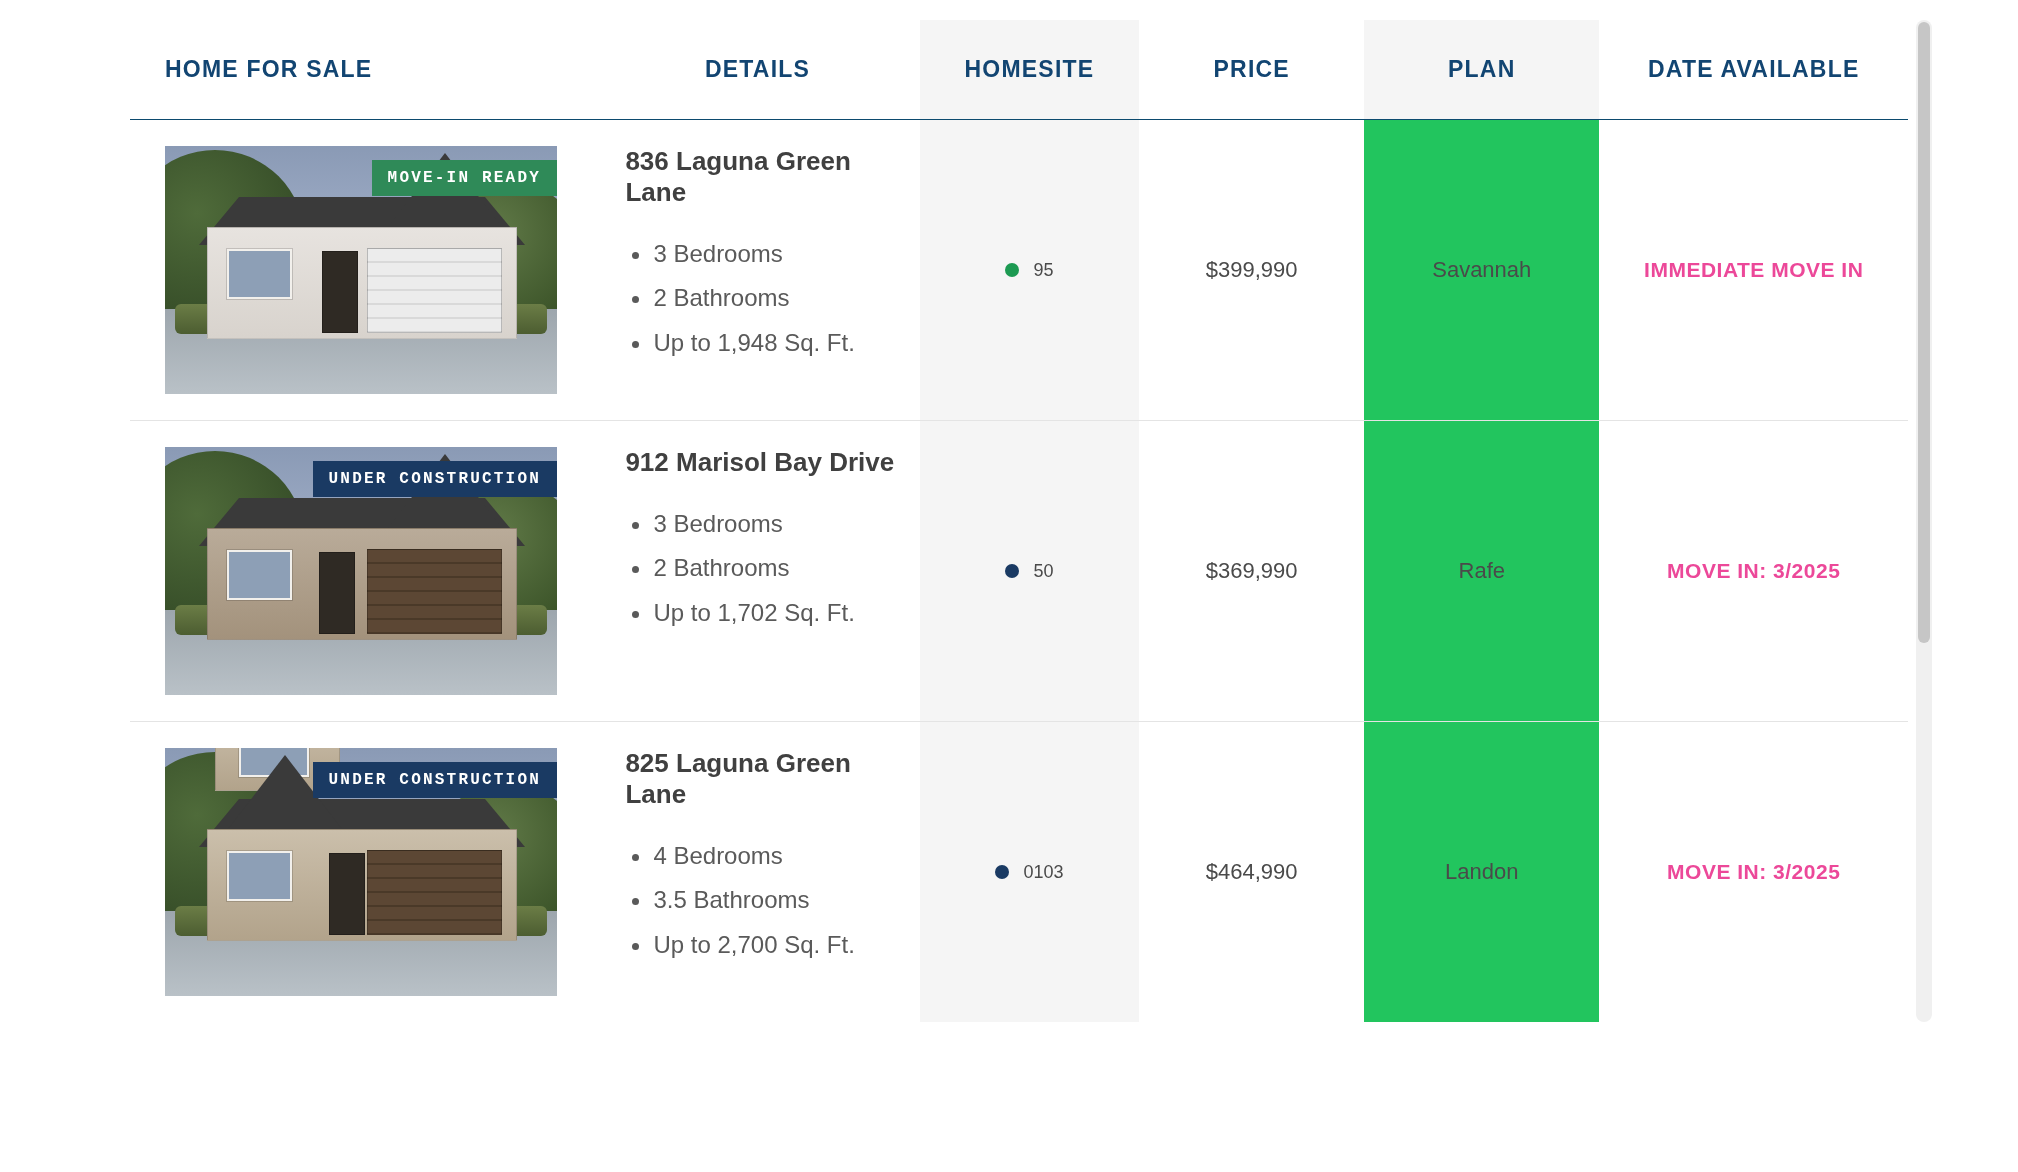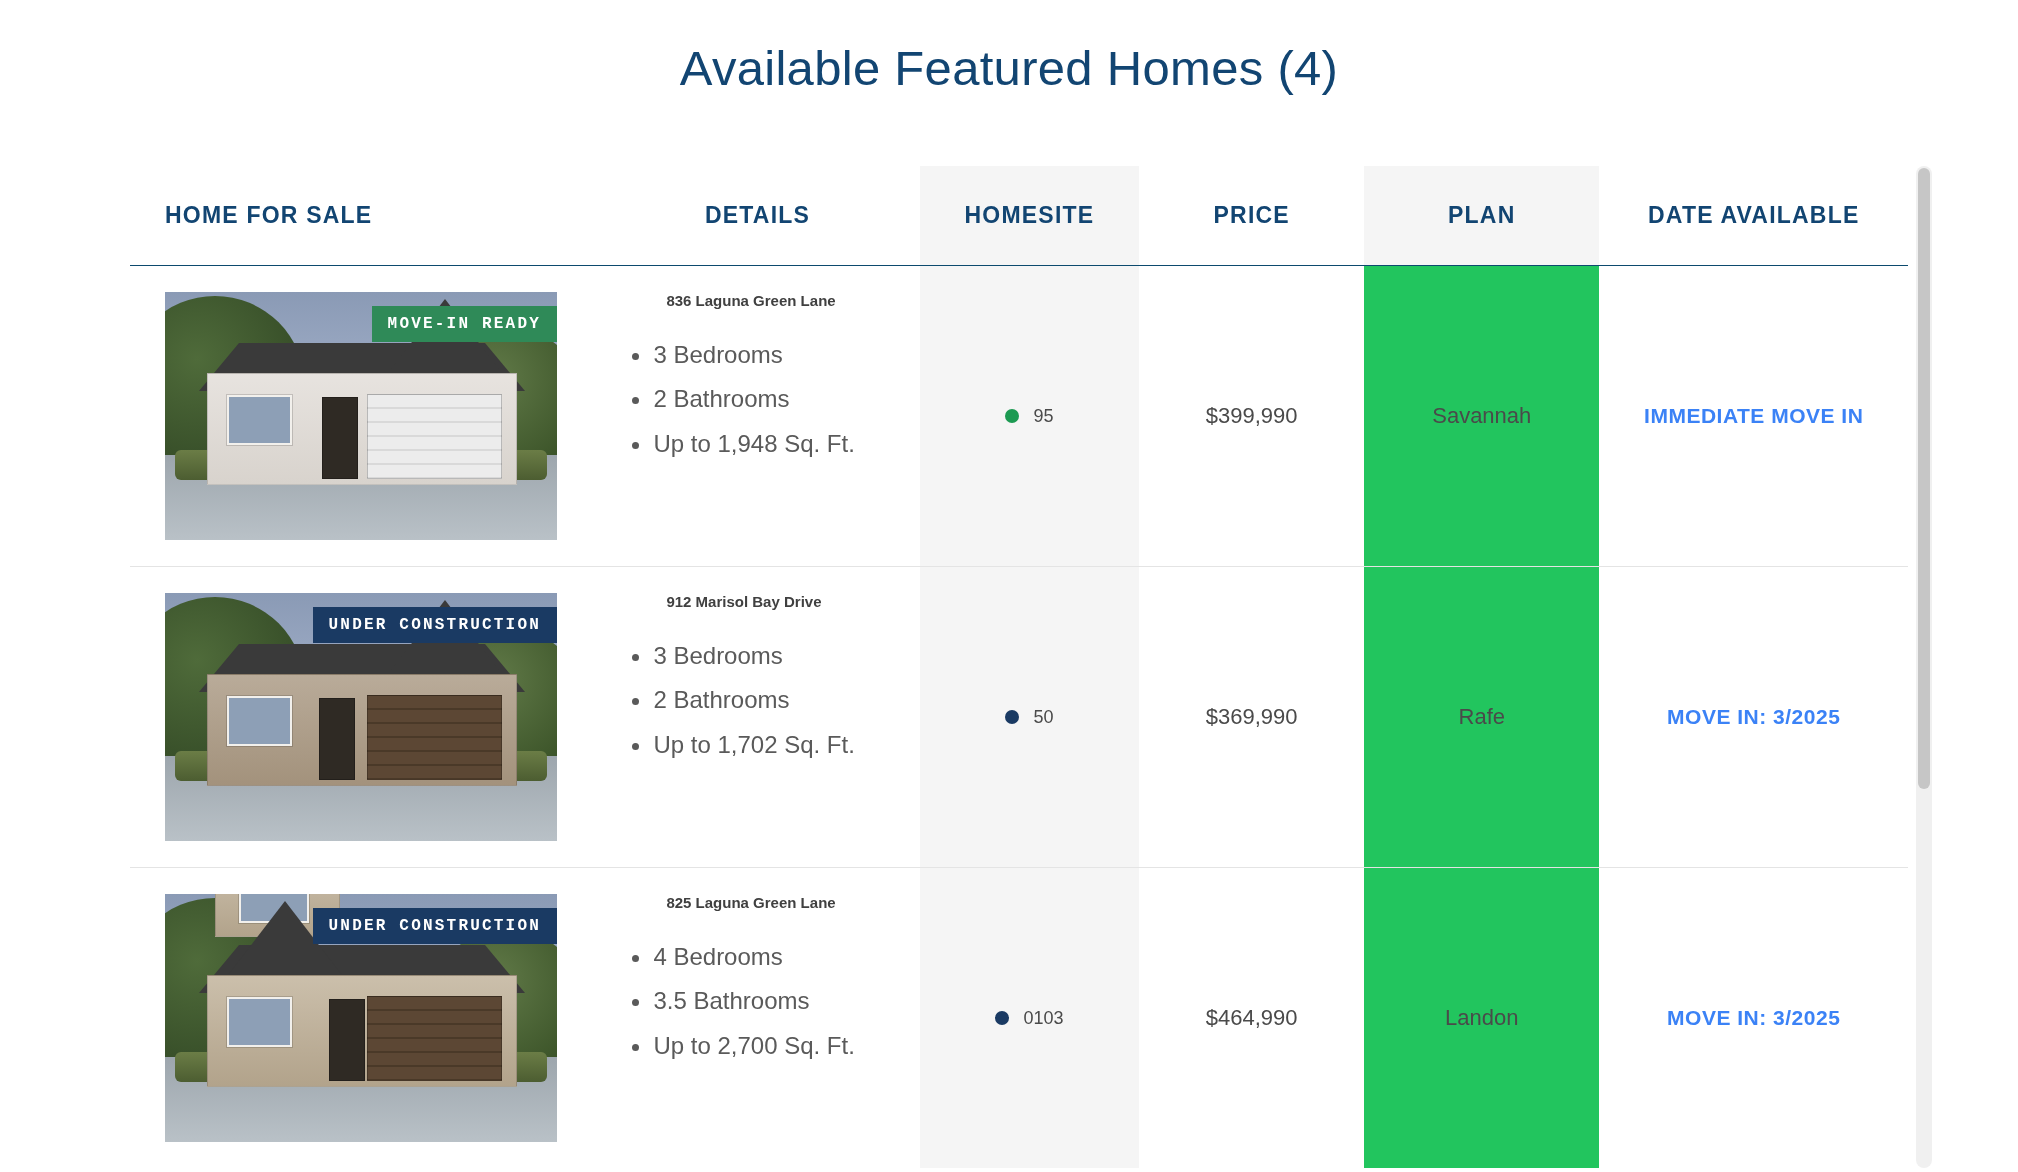--- a/index.html
+++ b/index.html
@@ -134,37 +134,36 @@
   .garage.gleft { left:160px; }
   .door {
     position:absolute; bottom:6px; width:36px; height:82px; background:#2f2a24; border:1px solid rgba(0,0,0,.25);
   }
   .window {
     position:absolute; background:#8d9fb6; border:2px solid #f2f0ec; box-shadow:0 0 0 1px rgba(0,0,0,.15);
   }
   .upper { position:absolute; left:0; right:0; top:-86px; height:86px; }
   .details-cell { text-align:left; padding-left:30px; }
   .addr {
-    font-weight:700; font-size:15px; color:#404040; margin-bottom:24px;margin-left:41px;
+    font-weight:700; font-size:26px; color:#404040; margin-bottom:24px;
   }
   .details-list { list-style: disc; padding-left:28px; }
   .details-list li { font-size:24px; color:#5a5a5a; line-height:1.85; }
   .homesite-wrap { display:inline-flex; align-items:center; gap:14px; font-size:18px; color:#4a4a4a; }
   .dot { width:14px; height:14px; border-radius:50%; display:inline-block; flex:0 0 auto; }
   .dot-green { background:#1c9a52; }
   .dot-navy  { background:#1a3a63; }
   .price-text { font-size:22px; color:#4a4a4a; }
   .plan-text { font-size:22px; color:#4a4a4a; }
-  .date-text { font-size:21px; font-weight:700; color:#3b82f6; letter-spacing:.5px; }
+  .date-text { font-size:21px; font-weight:700; color:#ec4899; letter-spacing:.5px; }
 </style>
 </head>
 <body>
 
 <div class="page">
-  <h1 class="title">Available Featured Homes (4)</h1>
 
   <div class="table-wrap">
     <div class="scrollbar-track">
       <div class="scrollbar-thumb"></div>
     </div>
 
     <table>
       <thead>
         <tr>
           <th class="col-home">HOME FOR SALE</th>

